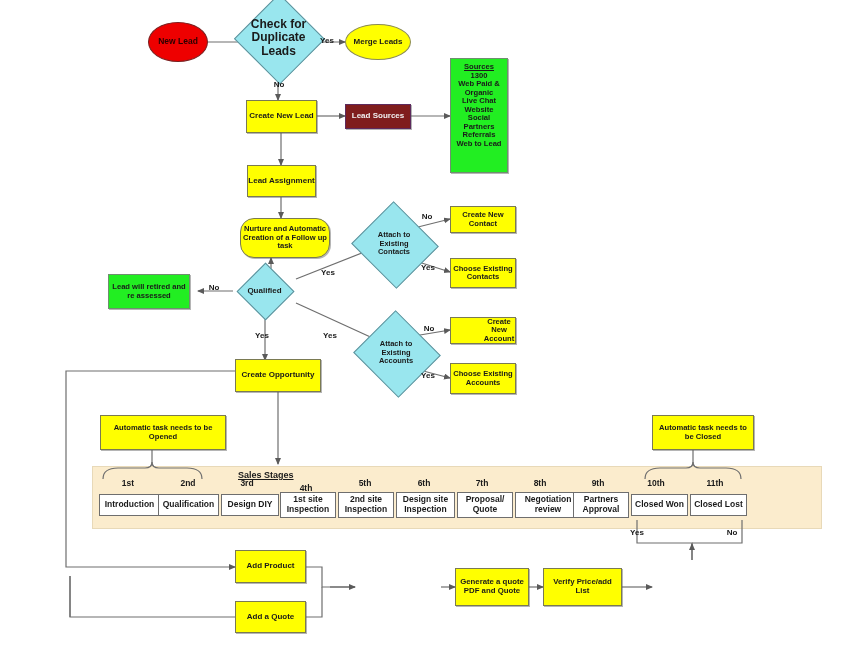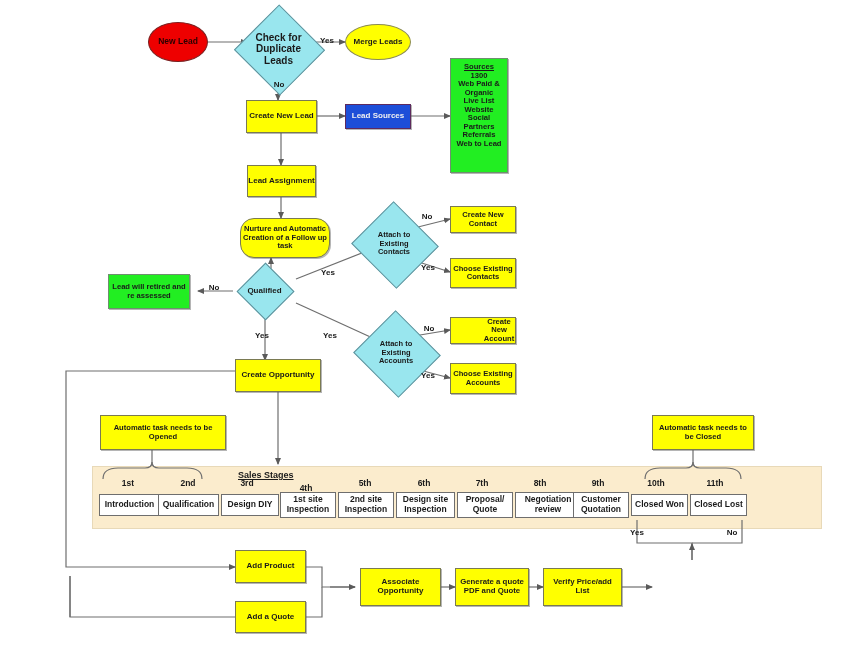--- a/index.html
+++ b/index.html
@@ -20,21 +20,21 @@
     font-weight:bold;
     line-height:1.12;
     z-index:3;
   }
   .rect{
     border:1px solid #7a7a52;
     background:#ffff00;
     box-shadow:1px 1px 0 rgba(90,90,90,.45);
   }
   .rect.green{background:#22ee22;border:1px solid #6f8f6f;}
-  .rect.purple{background:#1d4ed8;border:1px solid #5d2a5d;color:#f0f0f0;}
+  .rect.purple{background:#7f1d1d;border:1px solid #5d2a5d;color:#f0f0f0;}
   .ellipse{border-radius:50%;border:1px solid #8a6a6a;}
   .ellipse.red{background:#ee0000;color:#2a0000;border:1px solid #7a2020;}
   .ellipse.yellow{background:#ffff00;color:#1a1a1a;border:1px solid #8a8a55;}
   .diamond{
     background:transparent;border:none;box-shadow:none;
   }
   .diamond .dshape{
     position:absolute;left:0;top:0;width:100%;height:100%;
     background:#99e6ee;
     border:1px solid #5f8f99;
@@ -153,21 +153,21 @@
       <path d="M692,560 L692,543 L637,543 L637,520"></path>
       <path d="M692,543 L742,543 L742,520"></path>
       <path d="M692,560 L692,544" marker-end="url(#arr)"></path>
     </g>
   </svg>
 
   <div class="node ellipse red" style="left:148px;top:22px;width:60px;height:40px;font-size:8.5px;">
     <span>New Lead</span>
   </div>
 
-  <div class="node diamond" style="left:247px;top:18px;width:63px;height:62px;font-size:10px;justify-content:flex-end;">
+  <div class="node diamond" style="left:247px;top:7px;width:63px;height:62px;font-size:12px;justify-content:flex-end;">
     <div class="dshape"></div>
     <span class="dlabel">Check for Duplicate Leads</span>
   </div>
 
   <div class="node ellipse yellow" style="left:345px;top:24px;width:66px;height:36px;font-size:8px;">
     <span>Merge Leads</span>
   </div>
 
   <div class="edge-label" style="left:316px;top:36px;width:22px;">Yes</div>
   <div class="edge-label" style="left:270px;top:80px;width:18px;">No</div>
@@ -178,21 +178,21 @@
 
   <div class="node rect purple" style="left:345px;top:104px;width:66px;height:25px;font-size:8px;">
     <span>Lead Sources</span>
   </div>
 
   <div class="node rect green" style="left:450px;top:58px;width:58px;height:115px;font-size:7.6px;flex-direction:column;padding:4px 2px;justify-content:flex-start;">
     <span class="src-title">Sources</span>
     <span>1300</span>
     <span>Web Paid &amp;</span>
     <span>Organic</span>
-    <span>Live List</span>
+    <span>Live Chat</span>
     <span>Website</span>
     <span>Social</span>
     <span>Partners</span>
     <span>Referrals</span>
     <span>Web to Lead</span>
   </div>
 
   <div class="node rect" style="left:247px;top:165px;width:69px;height:32px;font-size:8px;">
     <span>Lead Assignment</span>
   </div>
@@ -276,38 +276,35 @@
   <div class="ord" style="left:697px;top:478px;width:36px;">11th</div>
 
   <div class="stage-box" style="left:99px;top:494px;width:61px;height:22px;">Introduction</div>
   <div class="stage-box" style="left:158px;top:494px;width:61px;height:22px;">Qualification</div>
   <div class="stage-box" style="left:221px;top:494px;width:58px;height:22px;">Design DIY</div>
   <div class="stage-box" style="left:280px;top:492px;width:56px;height:26px;">1st site Inspection</div>
   <div class="stage-box" style="left:338px;top:492px;width:56px;height:26px;">2nd site Inspection</div>
   <div class="stage-box" style="left:396px;top:492px;width:59px;height:26px;">Design site Inspection</div>
   <div class="stage-box" style="left:457px;top:492px;width:56px;height:26px;">Proposal/ Quote</div>
   <div class="stage-box" style="left:515px;top:492px;width:66px;height:26px;">Negotiation review</div>
-  <div class="stage-box" style="left:573px;top:492px;width:56px;height:26px;">Customer Quotation</div>
+  <div class="stage-box" style="left:573px;top:492px;width:56px;height:26px;">Partners Approval</div>
   <div class="stage-box" style="left:631px;top:494px;width:57px;height:22px;">Closed Won</div>
   <div class="stage-box" style="left:690px;top:494px;width:57px;height:22px;">Closed Lost</div>
 
   <div class="edge-label" style="left:627px;top:528px;width:20px;">Yes</div>
   <div class="edge-label" style="left:722px;top:528px;width:20px;">No</div>
 
   <div class="node rect" style="left:235px;top:550px;width:71px;height:33px;font-size:8px;">
     <span>Add  Product</span>
   </div>
 
   <div class="node rect" style="left:235px;top:601px;width:71px;height:32px;font-size:8px;">
     <span>Add a Quote</span>
   </div>
 
-  <div class="node rect" style="left:360px;top:568px;width:81px;height:38px;font-size:8px;">
-    <span>Associate Opportunity</span>
-  </div>
 
   <div class="node rect" style="left:455px;top:568px;width:74px;height:38px;font-size:7.8px;padding:0 2px;">
     <span>Generate a quote PDF and Quote</span>
   </div>
 
   <div class="node rect" style="left:543px;top:568px;width:79px;height:38px;font-size:7.8px;padding:0 2px;">
     <span>Verify Price/add List</span>
   </div>
 
 

